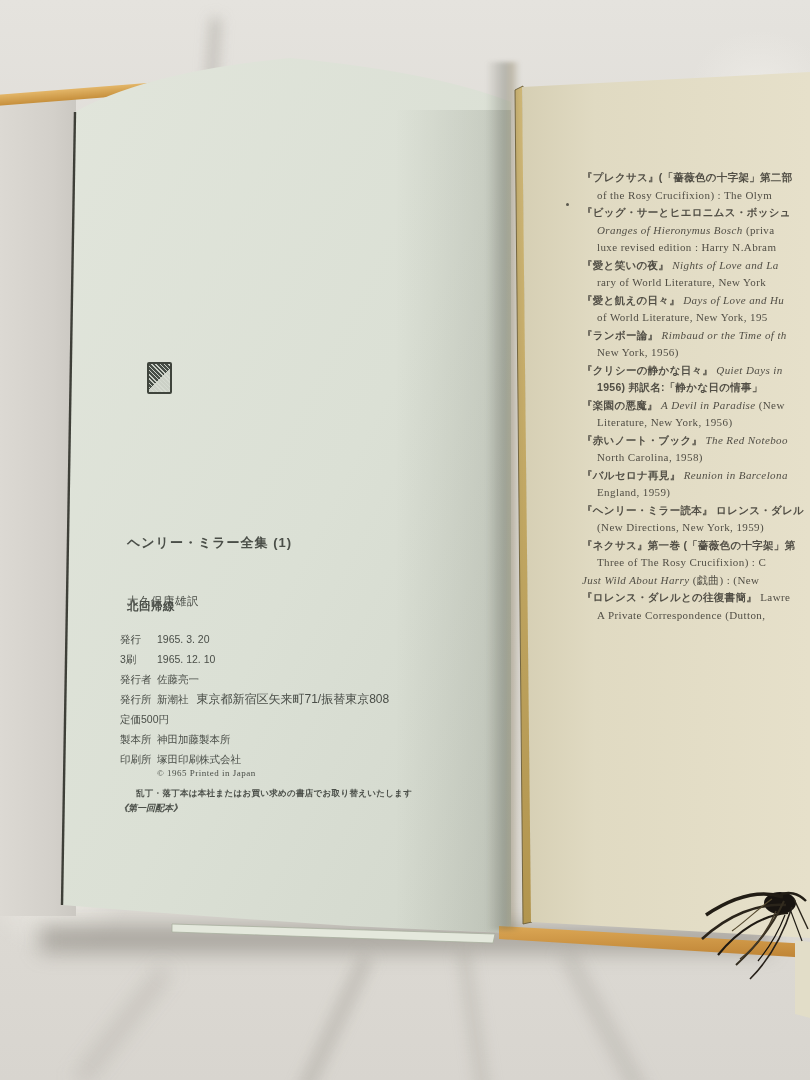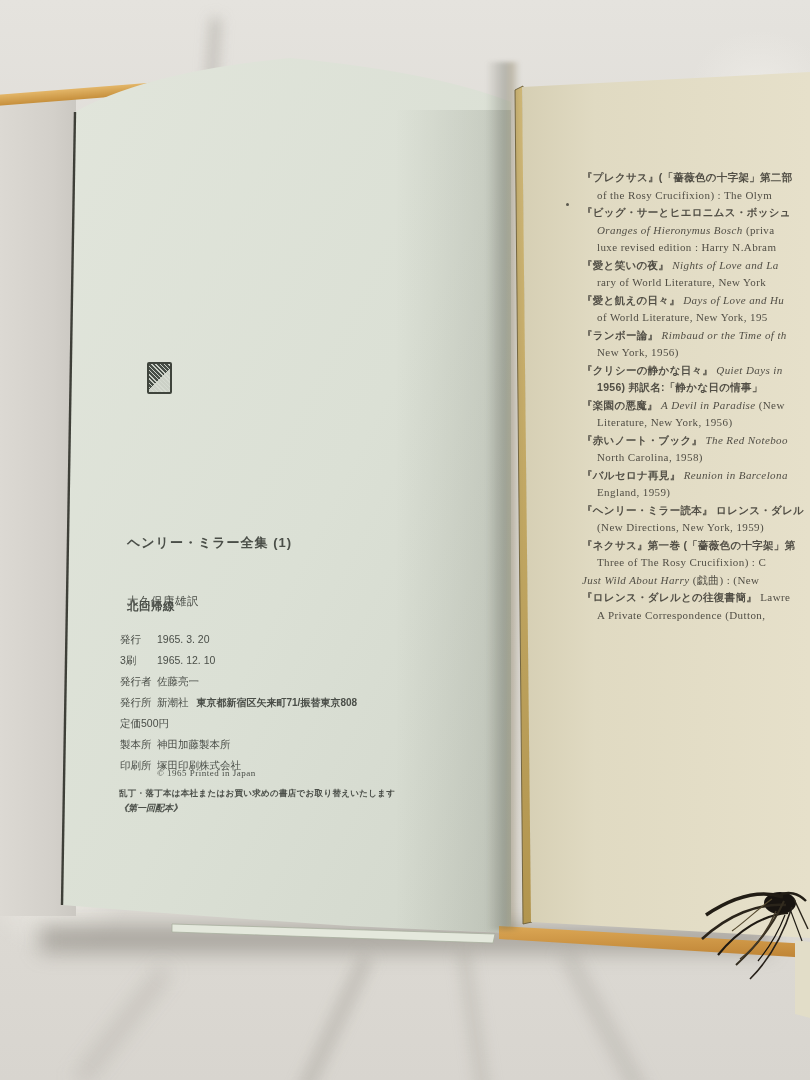--- a/index.html
+++ b/index.html
@@ -26,23 +26,23 @@
   
   .gutter{left:486px;top:62px;width:34px;height:868px;filter:blur(2px);
     background:linear-gradient(90deg,rgba(70,72,60,0),rgba(70,72,60,.28) 55%,rgba(110,95,55,.30) 75%,rgba(70,72,60,0));}
   
   .lp-text{color:#4a4e48;}
   .series{left:127px;top:534px;font-size:13px;font-weight:700;letter-spacing:1px;}
   .btitle{left:127px;top:567px;font-size:11.5px;font-weight:700;letter-spacing:.5px;margin-top:32px;}
   .transl{left:127px;top:594px;font-size:11.5px;letter-spacing:.5px;text-align:center;}
   .colrows{left:120px;top:629px;font-size:10.5px;line-height:20px;white-space:nowrap;}
   .col-row .lab{display:inline-block;min-width:37px;}
-  .col-row .note{font-size:10px;margin-left:8px;font-weight:700;}
+  .col-row .note{font-size:12px;margin-left:8px;font-weight:400;}
   .copyright{left:121px;top:768px;font-size:9px;font-family:Liberation Serif, serif;letter-spacing:.5px;margin-left:36px;}
-  .notice{left:119px;top:788px;font-size:8.5px;font-weight:700;letter-spacing:.3px;}
+  .notice{left:136px;top:788px;font-size:8.5px;font-weight:700;letter-spacing:.3px;}
   .distrib{left:119px;top:802px;font-size:9px;font-weight:700;font-style:italic;}
   
   .seal{left:147px;top:362px;width:21px;height:28px;border:2px solid #3f443c;border-radius:2px;
     background:
       repeating-linear-gradient(45deg,rgba(215,220,210,.9) 0 1px,rgba(215,220,210,0) 1px 3px),
       linear-gradient(135deg,#474e47 0%,#474e47 52%,#ccd1c7 52%,#ccd1c7 100%);}
   
   .bib{left:582px;top:167px;width:230px;color:#514e45;white-space:nowrap;}
   .bib-line{height:17.5px;line-height:17.5px;}
   .bib-line[data-indent="true"]{margin-left:15px;}

